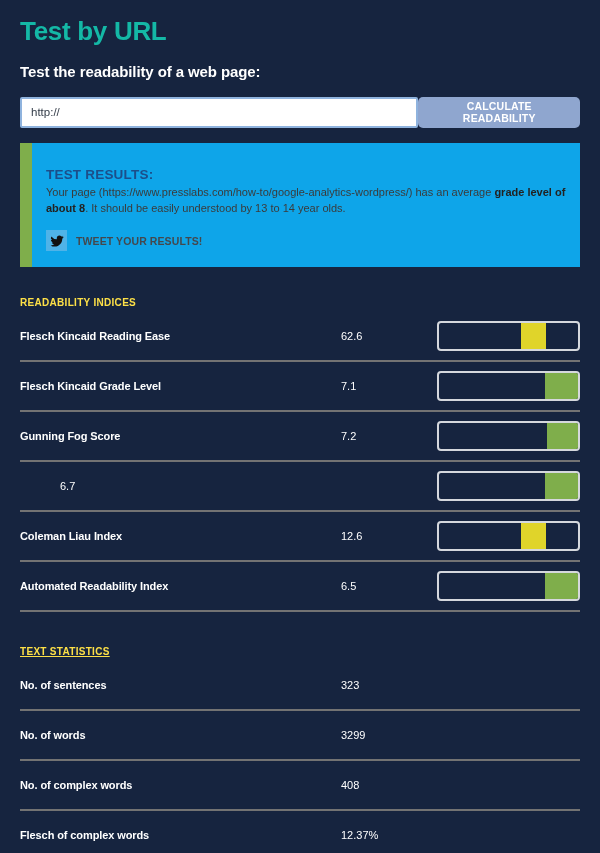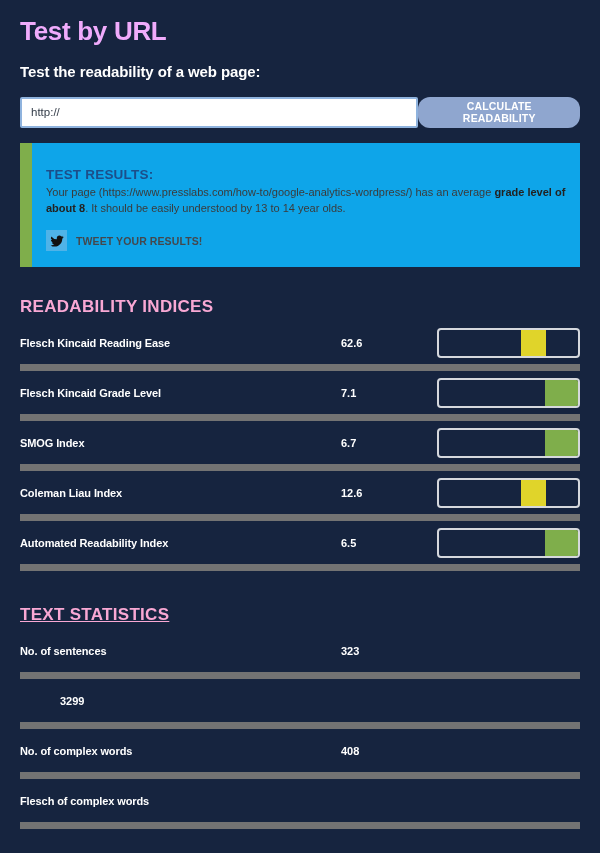--- a/index.html
+++ b/index.html
@@ -10,21 +10,21 @@
     background: #16243f;
     font-family: "Liberation Sans", sans-serif;
     overflow: hidden;
     position: relative;
   }
 
   .page { padding: 0 20px; }
 
   
   .page-title {
-    color: #f0abfc;
+    color: #14b8a6;
     font-size: 26px;
     font-weight: bold;
     letter-spacing: -0.3px;
     padding-top: 17px;
     line-height: 1.1;
   }
   .subtitle {
     color: #ffffff;
     font-size: 15px;
     font-weight: bold;
@@ -48,21 +48,21 @@
     color: #333c48;
     font-family: "Liberation Sans", sans-serif;
     font-size: 11.5px;
     padding: 0 9px;
     outline: none;
   }
   .calc-btn {
     height: 31px;
     background: #8fa6cf;
     border: none;
-    border-radius: 12px;
+    border-radius: 5px;
     color: #ffffff;
     font-family: "Liberation Sans", sans-serif;
     font-size: 10.5px;
     font-weight: bold;
     letter-spacing: 0.2px;
     padding: 0 13px;
     cursor: pointer;
   }
 
   
@@ -110,48 +110,48 @@
   .tweet-icon svg { width: 14px; height: 14px; display: block; }
   .tweet-label {
     color: #44484d;
     font-size: 10.5px;
     font-weight: bold;
     letter-spacing: 0.1px;
   }
 
   
   .section-heading {
-    color: #f9a8d4;
-    font-size: 17px;
+    color: #fde047;
+    font-size: 10px;
     font-weight: bold;
     letter-spacing: 0.3px;
     margin-top: 30px;
     margin-bottom: 4px;
   }
   .section-heading.stats { margin-top: 34px; text-decoration: underline; }
 
   .data-row {
     display: flex;
     align-items: center;
     height: 50px;
-    border-bottom: 7px solid #737373;
+    border-bottom: 2px solid #737373;
     position: relative;
   }
   .row-label {
     color: #ffffff;
     font-size: 11px;
     font-weight: bold;
     width: 281px;
     flex: 0 0 281px;
     letter-spacing: -0.1px;
   }
   .row-value {
     color: #ffffff;
     font-size: 11px;
-    font-weight: bold;
+    font-weight: normal;
     flex: 1;
     padding-left: 40px;
   }
 
   
   .gauge {
     width: 143px;
     height: 30px;
     border: 2px solid #d5d8dd;
     border-radius: 4px;
@@ -207,21 +207,27 @@
         </div>
       </div>
       <div class="data-row">
         <div class="row-label">Flesch Kincaid Grade Level</div>
         <div class="row-value">7.1</div>
         <div class="gauge">
           <div class="gauge-fill" style="left: 76%; width: 24%; background: rgb(127, 174, 75);"></div>
         </div>
       </div>
       <div class="data-row">
-        <div class="row-label">SMOG Index</div>
+        <div class="row-label">Gunning Fog Score</div>
+        <div class="row-value">7.2</div>
+        <div class="gauge">
+          <div class="gauge-fill" style="left: 78%; width: 22%; background: rgb(127, 174, 75);"></div>
+        </div>
+      </div>
+      <div class="data-row">
         <div class="row-value">6.7</div>
         <div class="gauge">
           <div class="gauge-fill" style="left: 76%; width: 24%; background: rgb(127, 174, 75);"></div>
         </div>
       </div>
       <div class="data-row">
         <div class="row-label">Coleman Liau Index</div>
         <div class="row-value">12.6</div>
         <div class="gauge">
           <div class="gauge-fill" style="left: 59%; width: 18%; background: rgb(224, 212, 42);"></div>
@@ -236,24 +242,26 @@
       </div>
     </div>
 
   <div class="section-heading stats">TEXT STATISTICS</div>
   <div id="stats-list">
       <div class="data-row">
         <div class="row-label">No. of sentences</div>
         <div class="row-value">323</div>
       </div>
       <div class="data-row">
+        <div class="row-label">No. of words</div>
         <div class="row-value">3299</div>
       </div>
       <div class="data-row">
         <div class="row-label">No. of complex words</div>
         <div class="row-value">408</div>
       </div>
       <div class="data-row">
         <div class="row-label">Flesch of complex words</div>
+        <div class="row-value">12.37%</div>
       </div>
     </div>
 
 </div>
 
 </body></html>

